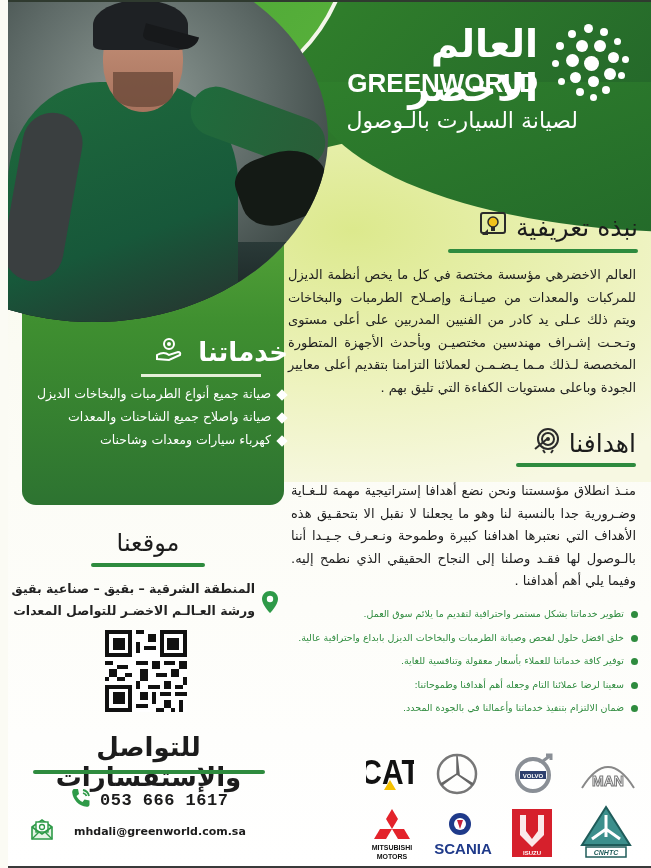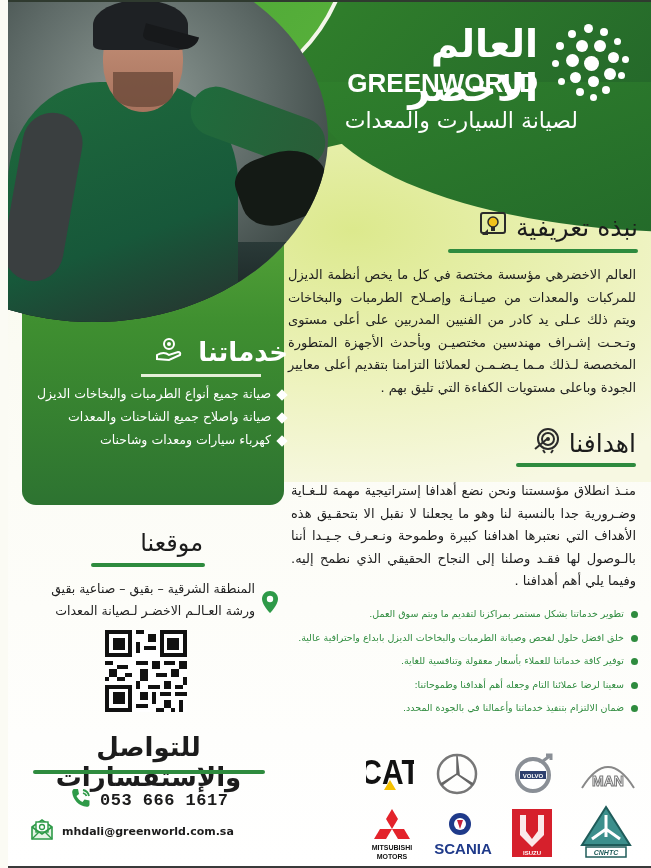--- a/index.html
+++ b/index.html
@@ -75,30 +75,30 @@
   .services-list { position: absolute; left: 20px; top: 380px; width: 258px; direction: rtl; list-style: none; }
   .services-list li { color: #fff; font-size: 12.5px; line-height: 23px; white-space: nowrap; }
   .services-list li .bullet { display: inline-block; width: 8px; height: 8px; background: #fff; transform: rotate(45deg);
                               margin-left: 7px; vertical-align: middle; }
 
   .goals-list { position: absolute; right: 18px; top: 600px; width: 345px; direction: rtl; list-style: none; }
   .goals-list li { color: #2e8b3e; font-size: 9.5px; line-height: 23.6px; white-space: nowrap; }
   .goals-list li .dot { display: inline-block; width: 7px; height: 7px; border-radius: 50%; background: #2e8b3e;
                         margin-left: 7px; vertical-align: middle; }
 
-  .location-text { position: absolute; left: 22px; top: 576px; width: 225px; direction: rtl; text-align: right;
-                   font-size: 12.5px; line-height: 22px; color: #222; white-space: nowrap; }
+  .location-text { position: absolute; left: 22px; top: 576px; width: 225px; direction: rtl; text-align: left;
+                   font-size: 12.5px; line-height: 22px; color: #222; white-space: nowrap; font-weight: bold; }
 
   .qr { position: absolute; left: 97px; top: 628px; width: 82px; height: 82px; background: #fff; }
 
   .contact-title { position: absolute; left: 18px; top: 730px; width: 245px; text-align: center; direction: rtl;
                    font-size: 26px; font-weight: 700; color: #1c1c1c; }
   .phone { position: absolute; left: 62px; top: 785px; display: flex; align-items: center; gap: 8px; }
   .phone-num { font-family: Liberation Mono, monospace; font-weight: 700; font-size: 17px; color: #1c1c1c; letter-spacing: .5px; }
-  .email { position: absolute; left: 22px; top: 816px; display: flex; align-items: center; gap: 8px; }
+  .email { position: absolute; left: 22px; top: 816px; display: flex; align-items: center; gap: 20px; }
   .email-text { font-family: "DejaVu Sans", sans-serif; font-weight: 700; font-size: 11px; color: #1c1c1c; }
 
   .brands { position: absolute; left: 350px; top: 745px; width: 290px; height: 115px; }
   .brand { position: absolute; display: flex; align-items: center; }
 </style>
 </head>
 <body>
 
 <div class="page">
 
@@ -138,21 +138,21 @@
       <span style="left:18px;top:48px;width:11px;height:11px"></span>
       <span style="left:36px;top:52px;width:11px;height:11px"></span>
       <span style="left:66px;top:48px;width:7px;height:7px"></span>
       <span style="left:6px;top:54px;width:7px;height:7px"></span>
       <span style="left:50px;top:62px;width:8px;height:8px"></span>
       <span style="left:24px;top:64px;width:8px;height:8px"></span>
       <span style="left:38px;top:70px;width:7px;height:7px"></span>
     </div>
     <div class="logo-ar">العالم الاخضر</div>
     <div class="logo-en">GREENWORLD</div>
-    <div class="logo-sub">لصيانة السيارت والمعدات</div>
+    <div class="logo-sub">لصيانة السيارت بالـوصول</div>
   </div>
 
   <div class="sec-title" style="right:18px;top:207px;font-size:25px;display:flex;align-items:center;gap:8px;">
     <span>نبذه تعريفية</span>
     <span class="icon-box">
       <svg width="30" height="30" viewBox="0 0 30 30">
           <rect x="3" y="4" width="24" height="20" rx="2" fill="none" stroke="#2b2b2b" stroke-width="2"></rect>
           <circle cx="15" cy="13" r="5" fill="#f1c21b" stroke="#2b2b2b" stroke-width="1.5"></circle>
           <rect x="13" y="18" width="4" height="4" fill="#2b2b2b"></rect>
           <path d="M4 26 L10 20 L10 26 Z" fill="#2b2b2b"></path>
@@ -187,32 +187,32 @@
           <circle cx="15" cy="13" r="6" fill="none" stroke="#2b2b2b" stroke-width="2"></circle>
           <circle cx="15" cy="13" r="2" fill="#2b2b2b"></circle>
           <path d="M2 23 L14 13" stroke="#2b2b2b" stroke-width="2"></path>
           <path d="M10 24 L12 27 M20 24 L18 27" stroke="#2b2b2b" stroke-width="2"></path>
         </svg>
     </span>
   </div>
   <div class="sec-line" style="right:20px;top:461px;width:120px;"></div>
   <div class="para" style="right:20px;top:478px;width:345px;">منـذ انطلاق مؤسستنا ونحن نضع أهدافا إستراتيجية مهمة للـغـاية وضـرورية جدا بالنسبة لنا وهو ما يجعلنا لا نقبل الا بتحقـيق هذه الأهداف التي نعتبرها اهدافنا كبيرة وطموحة ونـعـرف جـيـدا أننا بالـوصول لها فقـد وصلنا إلى النجاح الحقيقي الذي نطمح إليه. وفيما يلي أهم أهدافنا .</div>
   <ul class="goals-list">
-    <li><span class="dot"></span><span>تطوير خدماتنا بشكل مستمر بمراكزنا لتقديم ما ويتم سوق العمل.</span></li>
+    <li><span class="dot"></span><span>تطوير خدماتنا بشكل مستمر واحترافية لتقديم ما يلائم سوق العمل.</span></li>
     <li><span class="dot"></span><span>خلق افضل حلول لفحص وصيانة الطرمبات والبخاخات الديزل بابداع واحترافية عالية.</span></li>
     <li><span class="dot"></span><span>توفير كافة خدماتنا للعملاء بأسعار معقولة وتنافسية للغاية.</span></li>
     <li><span class="dot"></span><span>سعينا لرضا عملائنا التام وجعله أهم أهدافنا وطموحاتنا:</span></li>
     <li><span class="dot"></span><span>ضمان الالتزام بتنفيذ خدماتنا وأعمالنا في بالجودة المحدد.</span></li>
   </ul>
 
-  <div class="sec-title" style="left:85px;top:527px;width:110px;text-align:right;font-size:24px;">موقعنا</div>
+  <div class="sec-title" style="left:85px;top:527px;width:110px;text-align:center;font-size:24px;">موقعنا</div>
   <div class="sec-line" style="left:83px;top:561px;width:114px;"></div>
   <div class="location-text">
     <div>المنطقة الشرقية – بقيق – صناعية بقيق</div>
-    <div>ورشة العـالـم الاخضـر لـصيانة المعدات</div>
+    <div>ورشة العـالـم الاخضـر للتواصل المعدات</div>
   </div>
   <div style="position:absolute;left:254px;top:589px;">
     <svg width="16" height="22" viewBox="0 0 16 22">
         <path d="M8 0 C3.5 0 0 3.5 0 8 C0 14 8 22 8 22 C8 22 16 14 16 8 C16 3.5 12.5 0 8 0 Z" fill="#2e9a48"></path>
         <circle cx="8" cy="8" r="3.2" fill="#fff"></circle>
       </svg>
   </div>
 
   <div class="qr">
     <svg width="82" height="82" viewBox="0 0 21 21" shape-rendering="crispEdges">

